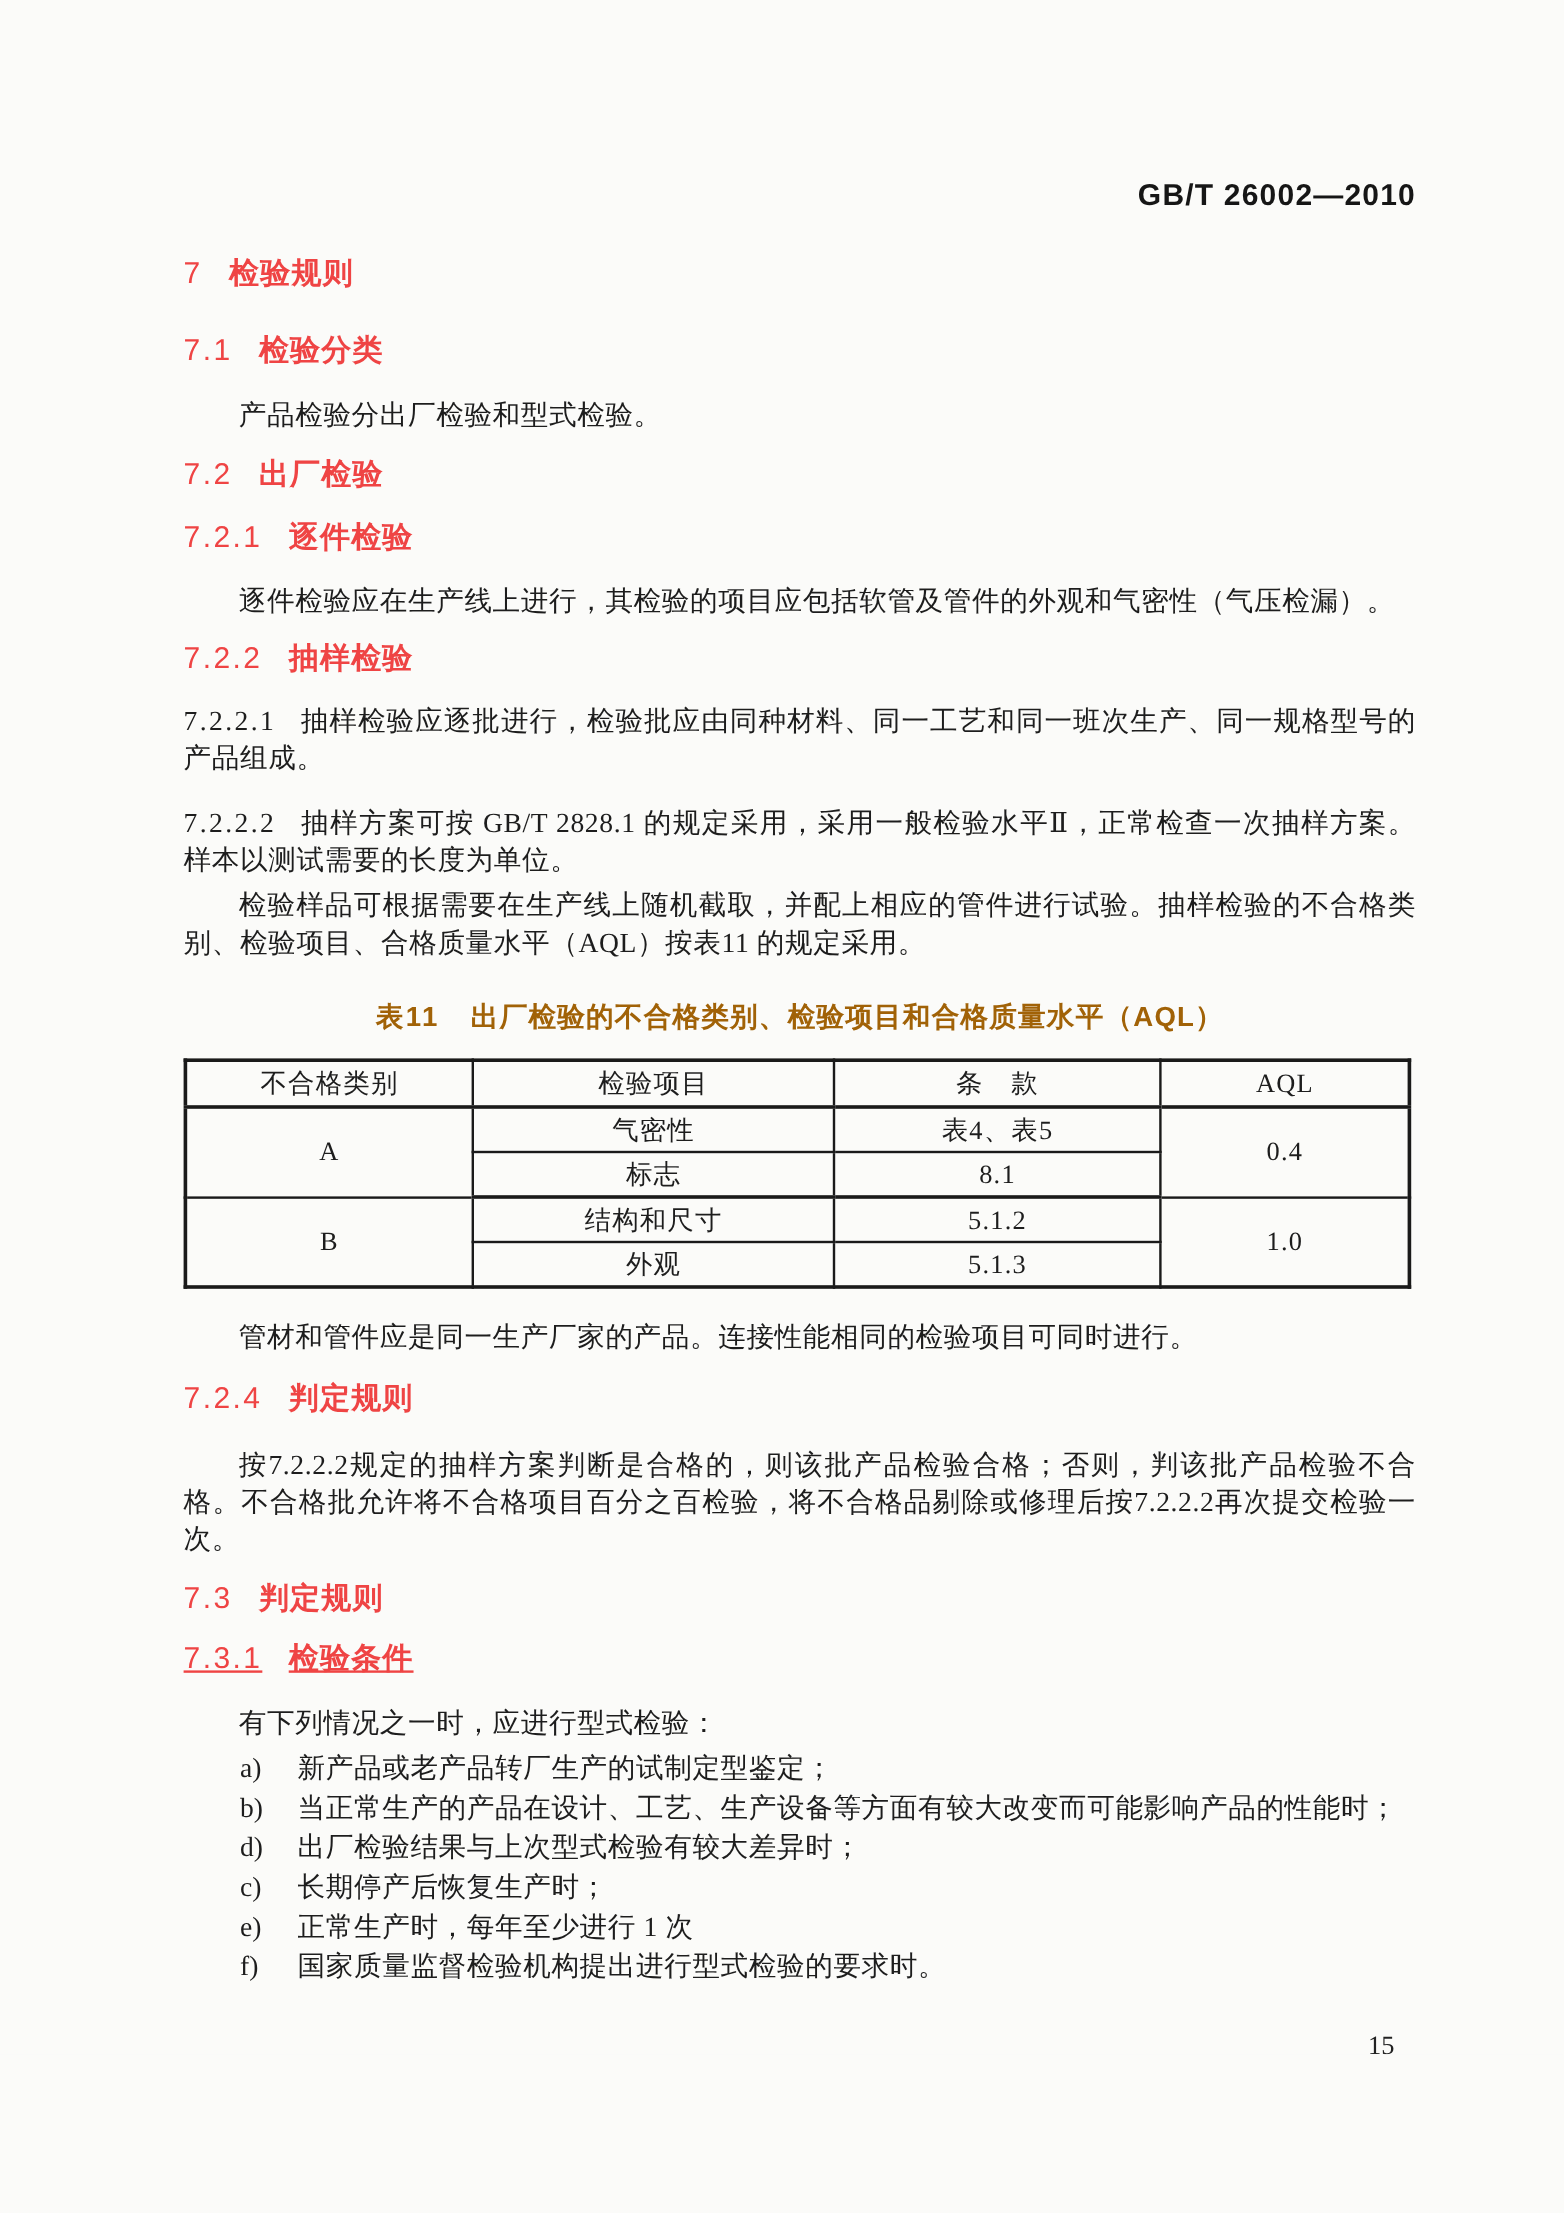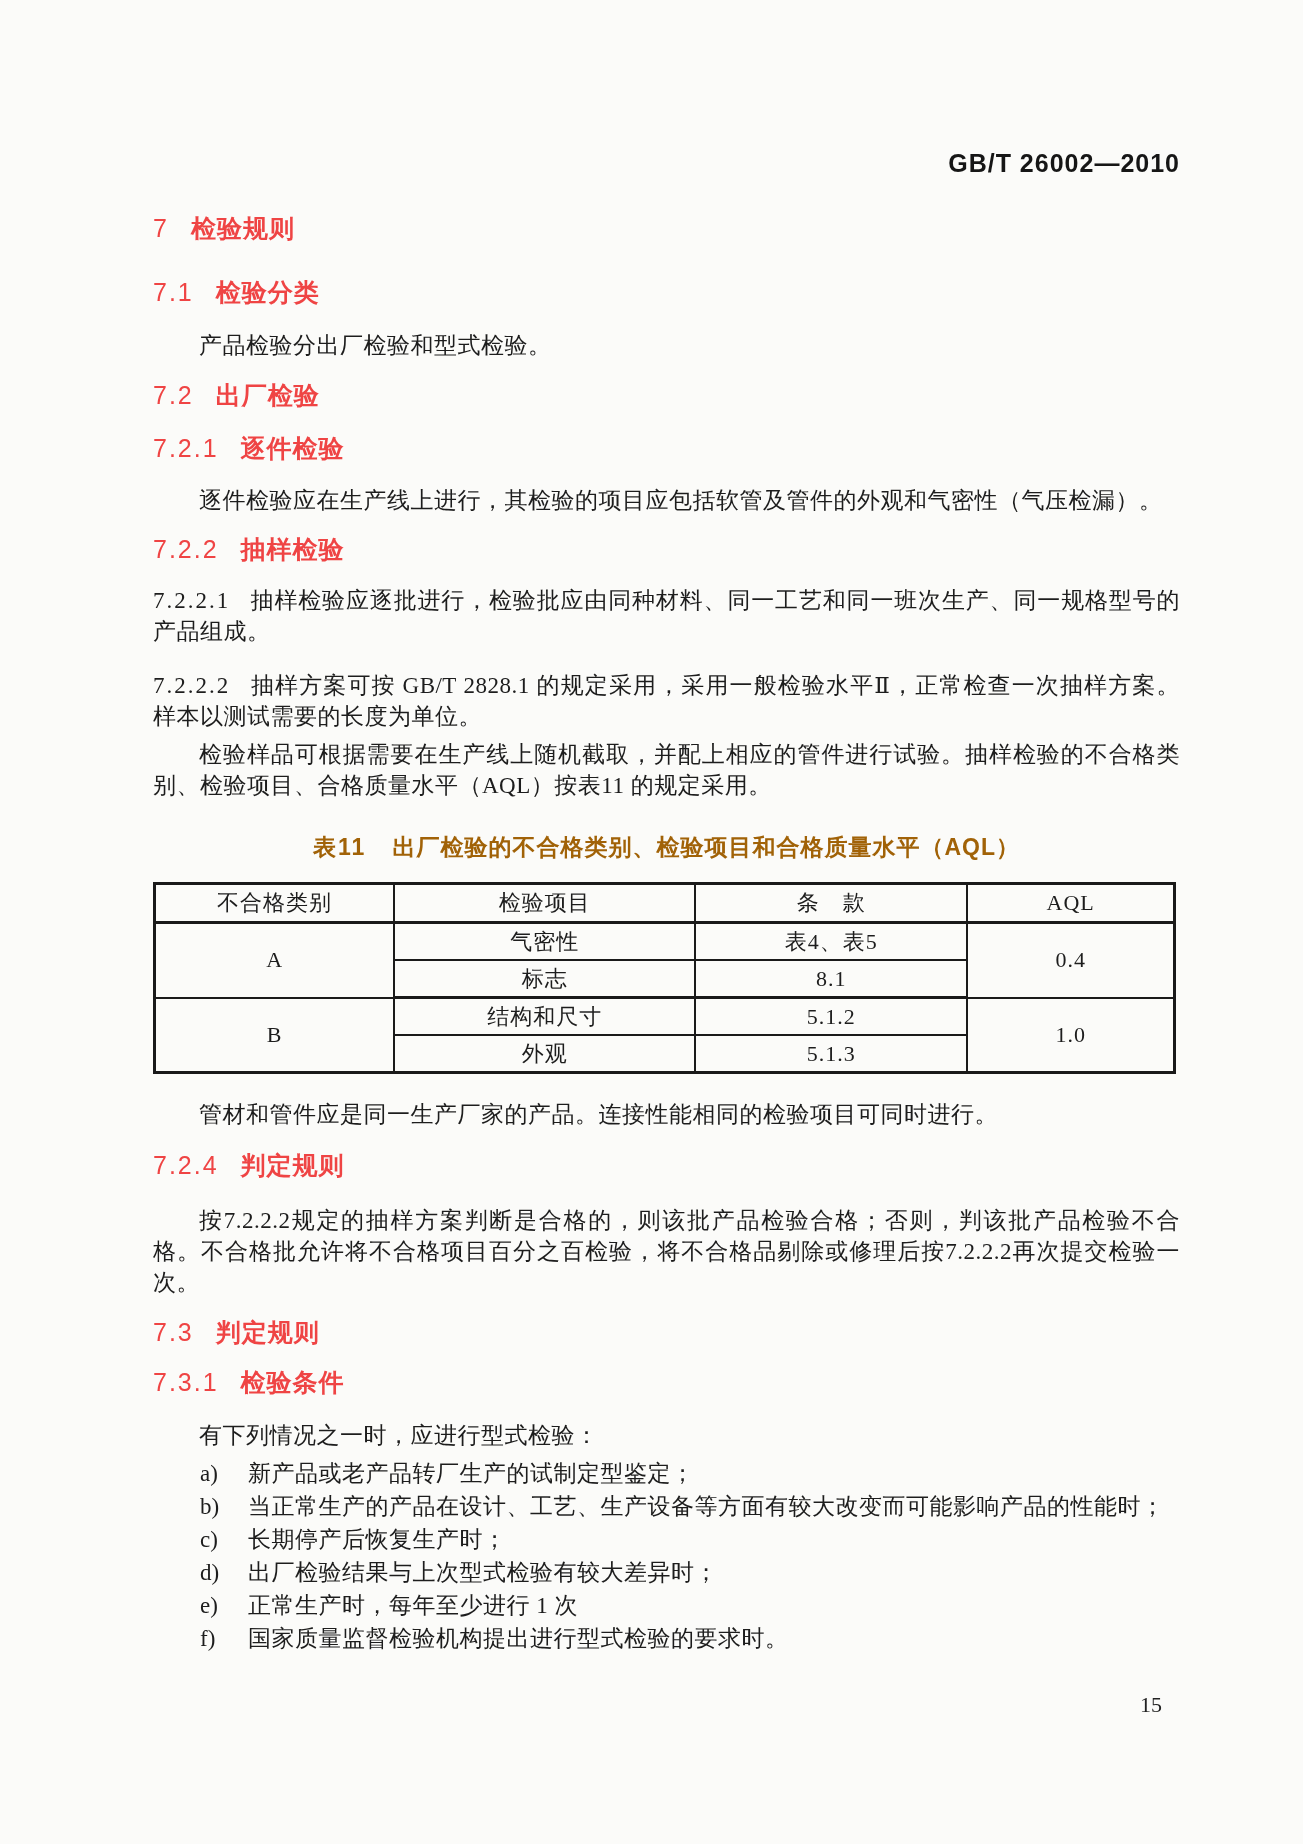--- a/index.html
+++ b/index.html
@@ -115,21 +115,21 @@
   .mt-h722  { margin-top: 18px; }
   .mt-p7221 { margin-top: 21px; }
   .mt-p7222 { margin-top: 23px; }
   .mt-p7222b{ margin-top: 7px; }
   .mt-cap   { margin-top: 31px; }
   .mt-h723  { margin-top: 21px; }
   .mt-p723  { margin-top: 25px; }
   .mt-h724  { margin-top: 20px; }
   .mt-p724  { margin-top: 25px; }
   .mt-h73   { margin-top: 19px; }
-  .mt-h731  { margin-top: 20px; }
+  .mt-h731  { margin-top: 20px; text-decoration: underline; }
   .mt-p731  { margin-top: 23px; }
 </style>
 </head>
 <body>
 
 <div class="page">
 
   <div class="doc-header">GB/T 26002—2010</div>
 
   <div class="heading mt-h7">
@@ -229,26 +229,26 @@
   <div class="para indent mt-p731">有下列情况之一时，应进行型式检验：</div>
 
   <div class="list">
     <div class="list-item">
       <span class="marker">a)</span><span>新产品或老产品转厂生产的试制定型鉴定；</span>
     </div>
     <div class="list-item">
       <span class="marker">b)</span><span>当正常生产的产品在设计、工艺、生产设备等方面有较大改变而可能影响产品的性能时；</span>
     </div>
     <div class="list-item">
+      <span class="marker">d)</span><span>出厂检验结果与上次型式检验有较大差异时；</span>
+    </div>
+    <div class="list-item">
       <span class="marker">c)</span><span>长期停产后恢复生产时；</span>
     </div>
     <div class="list-item">
-      <span class="marker">d)</span><span>出厂检验结果与上次型式检验有较大差异时；</span>
-    </div>
-    <div class="list-item">
       <span class="marker">e)</span><span>正常生产时，每年至少进行 1 次</span>
     </div>
     <div class="list-item">
       <span class="marker">f)</span><span>国家质量监督检验机构提出进行型式检验的要求时。</span>
     </div>
   </div>
 
   <div class="footer">15</div>
 
 </div>

